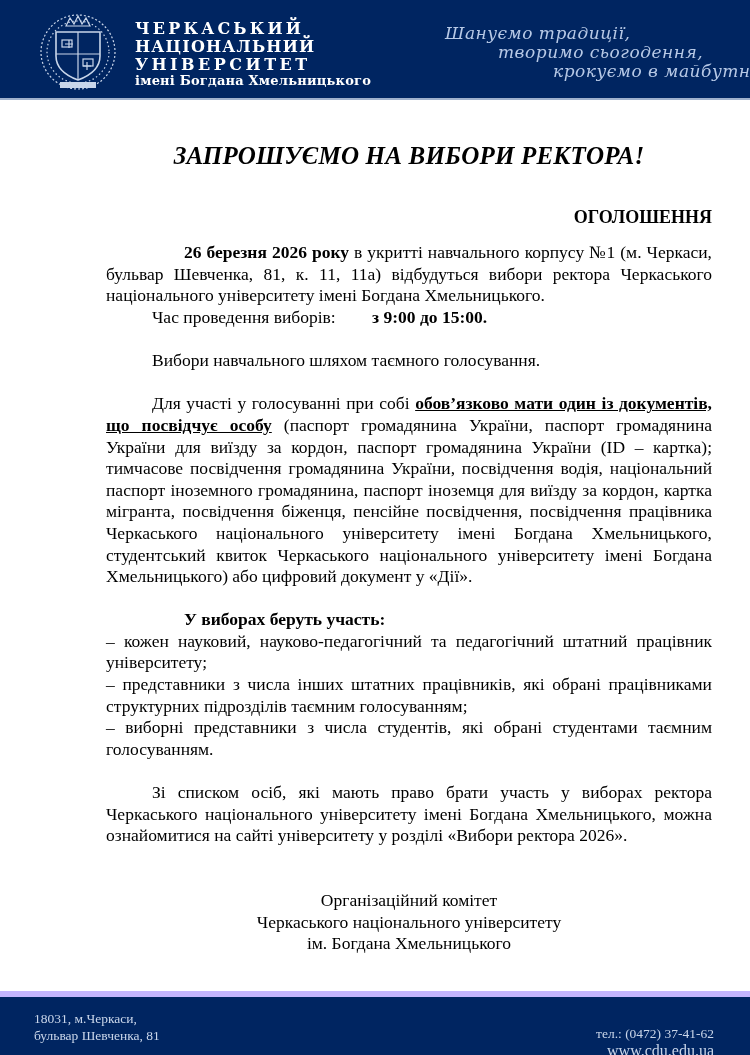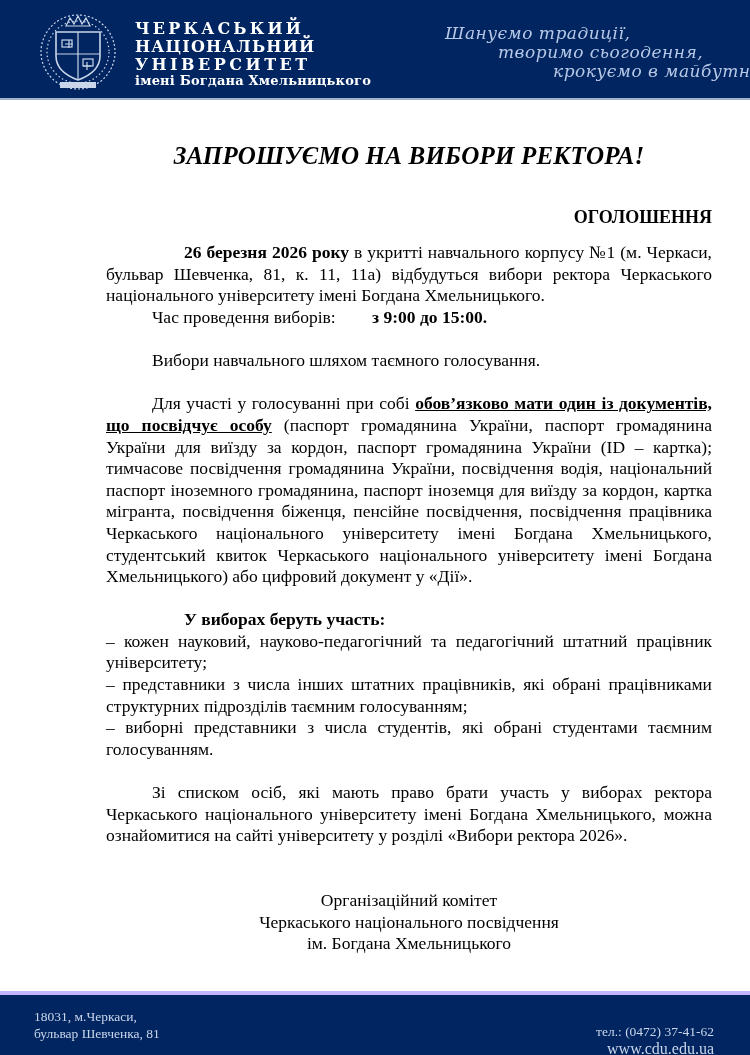--- a/index.html
+++ b/index.html
@@ -42,21 +42,21 @@
   .heading { text-align: right; font-weight: bold; font-size: 18px; margin: 0 0 14px 0; }
   p { margin: 0; text-align: justify; }
   .ind { text-indent: 46px; }
   .gap { height: 21.6px; }
   .u { font-weight: bold; text-decoration: underline; }
   .b { font-weight: bold; margin-left: 32px; }
   .sign { text-align: center; margin-top: 0; }
 
   .footer {
     position: absolute; left: 0; top: 991px; width: 750px; height: 64px;
-    background: #002561; border-top: 4px solid #c4b5fd; box-sizing: border-box;
+    background: #002561; border-top: 6px solid #c4b5fd; box-sizing: border-box;
     color: #c9d6ea; font-family: "Liberation Serif", serif;
   }
   .f-left { position: absolute; left: 34px; top: 13px; font-size: 13.5px; line-height: 17px; }
   .f-right { position: absolute; right: 36px; top: 13px; text-align: right; }
   .f-right .tel { font-size: 13.5px; line-height: 17px; margin-top: 15px; }
   .f-right .web { font-size: 16px; line-height: 18px; }
 </style>
 </head>
 <body>
 
@@ -102,21 +102,21 @@
   <p class="ind b">У виборах беруть участь:</p>
   <p>– кожен науковий, науково-педагогічний та педагогічний штатний працівник університету;</p>
   <p>– представники з числа інших штатних працівників, які обрані працівниками структурних підрозділів таємним голосуванням;</p>
   <p>– виборні представники з числа студентів, які обрані студентами таємним голосуванням.</p>
   <div class="gap"></div>
   <p class="ind">Зі списком осіб, які мають право брати участь у виборах ректора Черкаського національного університету імені Богдана Хмельницького, можна ознайомитися на сайті університету у розділі «Вибори ректора 2026».</p>
   <div class="gap"></div>
   <div class="gap"></div>
   <div class="sign">
     <div>Організаційний комітет</div>
-    <div>Черкаського національного посвідчення</div>
+    <div>Черкаського національного університету</div>
     <div>ім. Богдана Хмельницького</div>
   </div>
 </div>
 
 <div class="footer">
   <div class="f-left">
     <div>18031, м.Черкаси,</div>
     <div>бульвар Шевченка, 81</div>
   </div>
   <div class="f-right">

